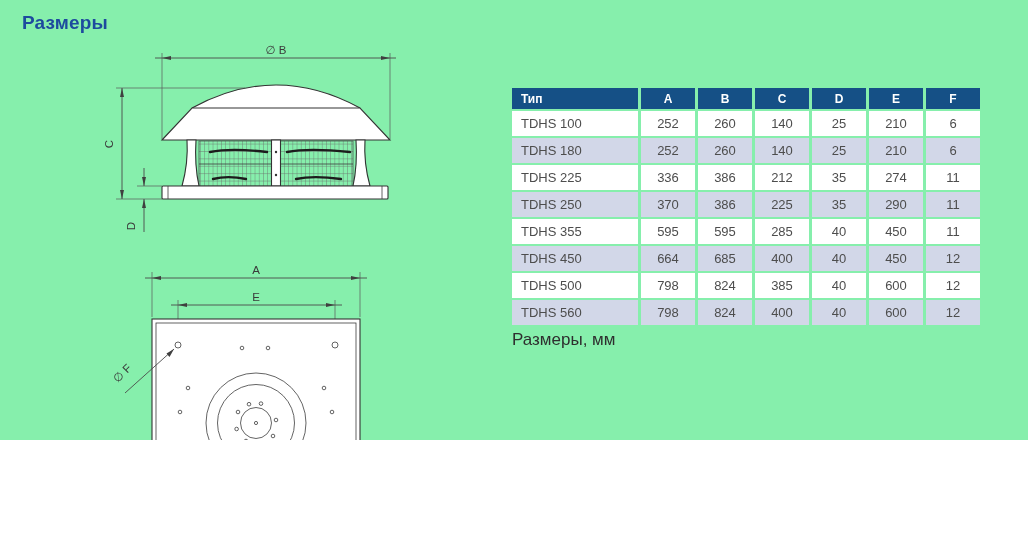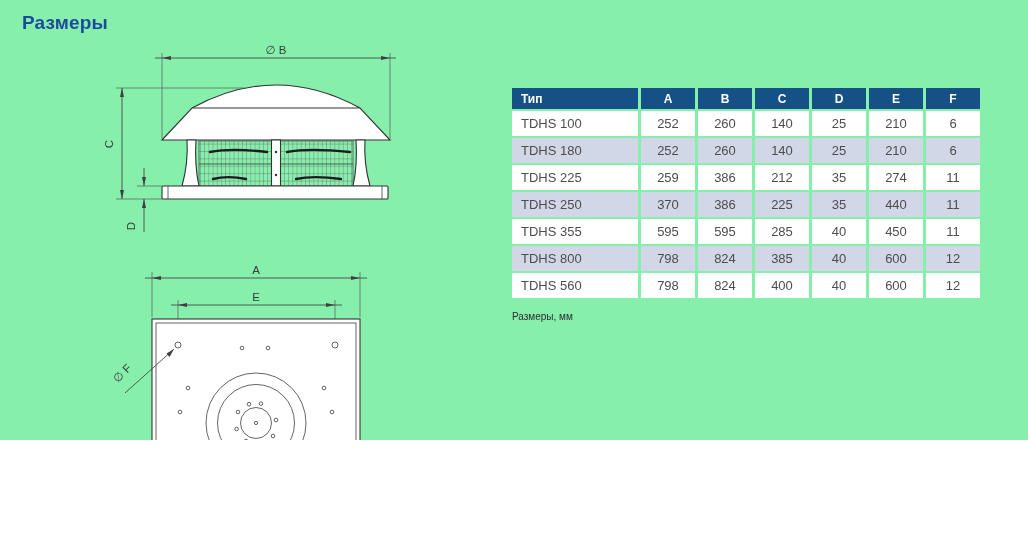--- a/index.html
+++ b/index.html
@@ -23,21 +23,21 @@
   table.dims{border-collapse:separate;border-spacing:3px 2px;table-layout:fixed;}
   table.dims th{background:#155086;color:#ffffff;font-size:12px;font-weight:bold;
         height:21px;text-align:center;padding:0;}
   table.dims th.type{text-align:left;padding-left:9px;width:117px;}
   table.dims td{font-size:13px;color:#4d4d4d;text-align:center;height:25px;padding:0;
         background:#ffffff;}
   table.dims td.type{text-align:left;padding-left:9px;}
   table.dims col.ctype{width:117px;}
   table.dims col.cnum{width:54px;}
   table.dims tbody tr:nth-child(even) td{background:#d2d7e8;}
-  .footnote{margin-top:11px;padding-left:3px;font-size:10px;color:#2e2e2e;}
+  .footnote{margin-top:3px;padding-left:3px;font-size:17px;color:#2e2e2e;}
 </style>
 </head>
 <body>
 
 <div class="page">
 
   <h1 class="page-title">Размеры</h1>
 
   <svg class="drawing elevation" width="320" height="220" viewBox="0 0 320 220">
     <defs>
@@ -200,47 +200,56 @@
           <td class="type">TDHS 180</td>
           <td>252</td>
           <td>260</td>
           <td>140</td>
           <td>25</td>
           <td>210</td>
           <td>6</td>
         </tr>
         <tr>
           <td class="type">TDHS 225</td>
-          <td>259</td>
+          <td>336</td>
           <td>386</td>
           <td>212</td>
           <td>35</td>
           <td>274</td>
           <td>11</td>
         </tr>
         <tr>
           <td class="type">TDHS 250</td>
           <td>370</td>
           <td>386</td>
           <td>225</td>
           <td>35</td>
-          <td>440</td>
+          <td>290</td>
           <td>11</td>
         </tr>
         <tr>
           <td class="type">TDHS 355</td>
           <td>595</td>
           <td>595</td>
           <td>285</td>
           <td>40</td>
           <td>450</td>
           <td>11</td>
         </tr>
         <tr>
-          <td class="type">TDHS 800</td>
+          <td class="type">TDHS 450</td>
+          <td>664</td>
+          <td>685</td>
+          <td>400</td>
+          <td>40</td>
+          <td>450</td>
+          <td>12</td>
+        </tr>
+        <tr>
+          <td class="type">TDHS 500</td>
           <td>798</td>
           <td>824</td>
           <td>385</td>
           <td>40</td>
           <td>600</td>
           <td>12</td>
         </tr>
         <tr>
           <td class="type">TDHS 560</td>
           <td>798</td>

